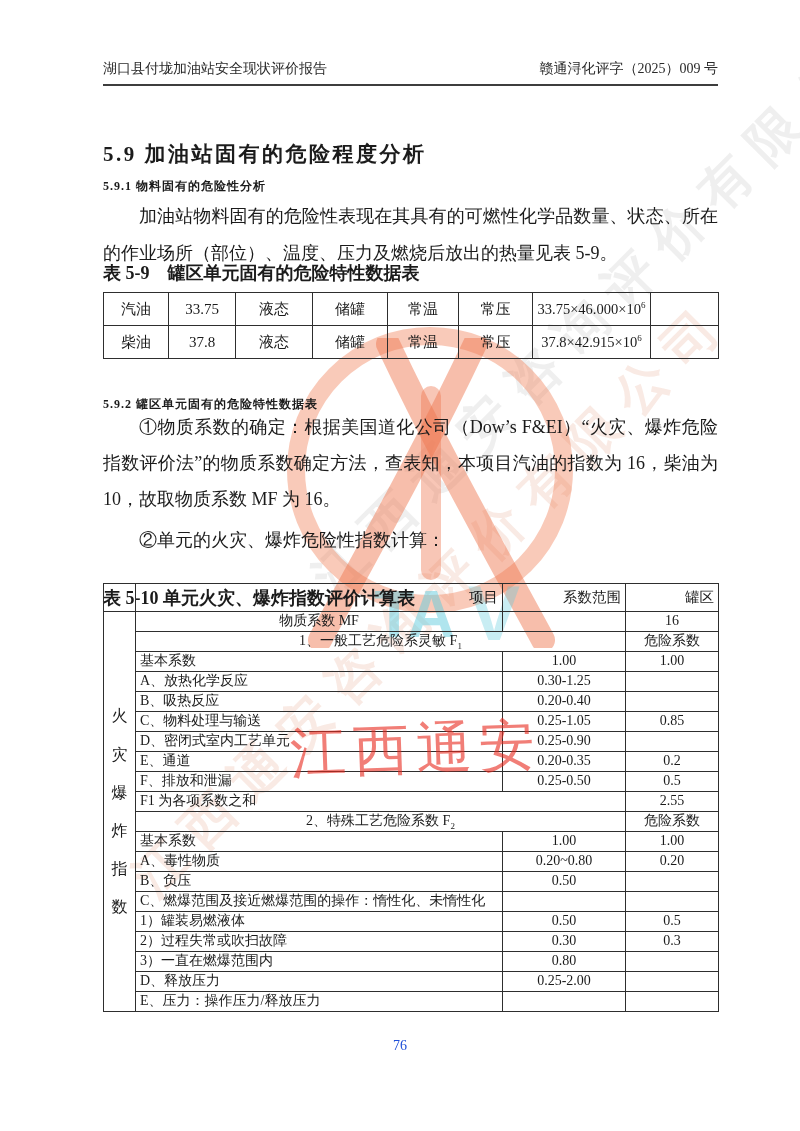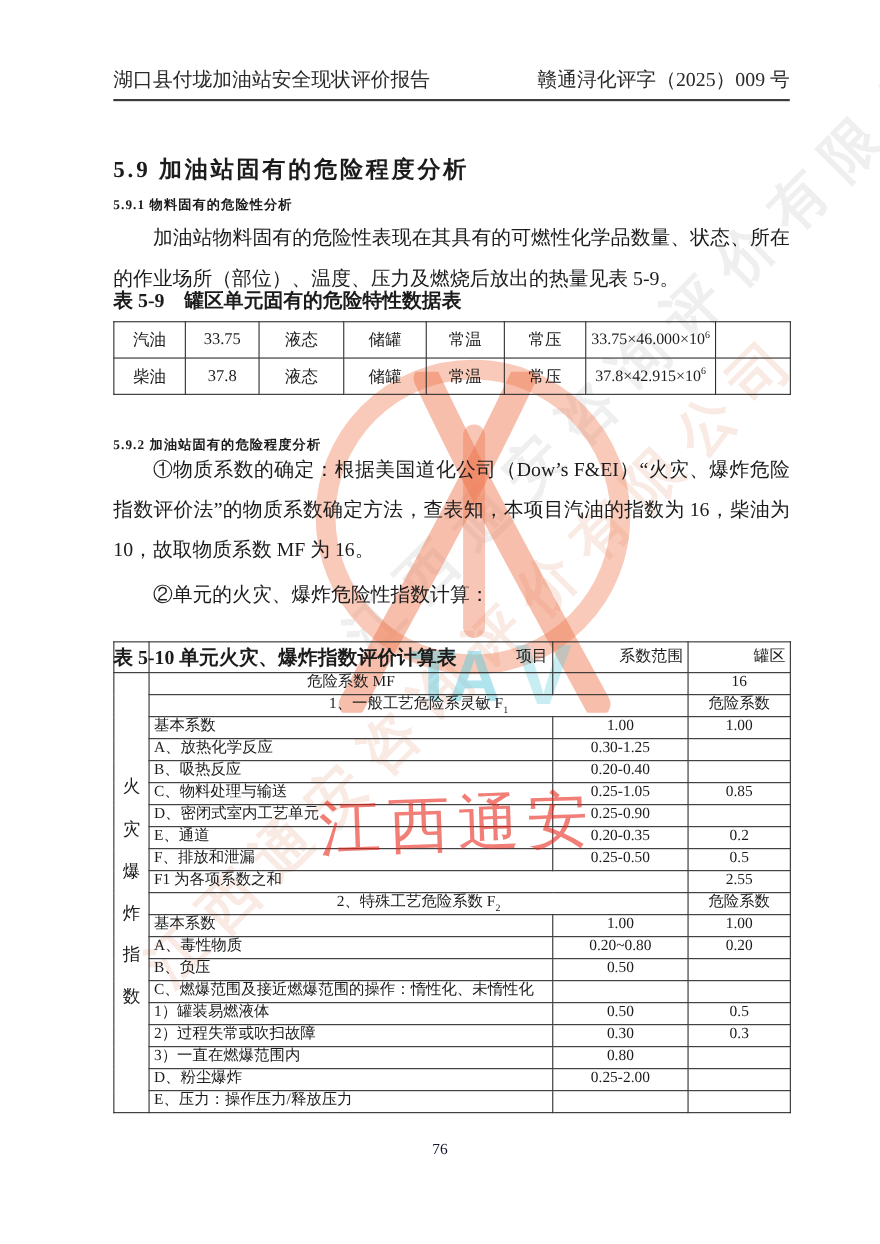--- a/index.html
+++ b/index.html
@@ -6,21 +6,21 @@
   html,body { background:#ffffff; }
   .page {
     position:relative; width:800px; height:1131px; background:#fff;
     font-family:"Liberation Serif","DejaVu Serif",serif; color:#1b1b1b;
     overflow:hidden;
   }
   .abs { position:absolute; left:103px; width:615px; }
 
   
   .hdr-bar { top:60px; display:flex; justify-content:space-between; align-items:flex-end;
-    padding-bottom:6px; border-bottom:2px solid #3d3d3d; font-size:18px; color:#2a2a2a; }
+    padding-bottom:6px; border-bottom:2px solid #3d3d3d; font-size:14px; color:#2a2a2a; }
 
   
   .p  { font-size:18px; line-height:26px; text-align:justify; }
   .indent { text-indent:2em; }
   .h-big  { font-size:21px; font-weight:bold; letter-spacing:2.5px; }
   .h-mid  { font-size:12px; font-weight:bold; letter-spacing:1px; }
   .caption { text-align:left; font-weight:bold; font-size:18px; }
 
   
   table.t { border-collapse:collapse; table-layout:fixed; width:615px; background:transparent; }
@@ -31,21 +31,21 @@
   #t2 tr.hrow td { height:28px; text-align:right; font-size:14.5px; }
   #t2 td.lab { text-align:left; }
   #t2 td.c { text-align:center; }
   #t2 td.side { padding:0; }
   .vlabel { display:flex; flex-direction:column; align-items:center; justify-content:center;
     gap:19px; height:100%; font-size:16px; }
   sup { font-size:9px; vertical-align:super; line-height:0; }
   sub { font-size:9px; vertical-align:sub; line-height:0; }
 
   .footer { position:absolute; top:1038px; left:0; width:100%; text-align:center;
-    font-size:14px; color:#0f172a; }
+    font-size:14px; color:#1d4ed8; }
 
   
   .wm { position:absolute; pointer-events:none; }
   .under { z-index:0; } .over { z-index:2; }
   .content-layer { position:absolute; inset:0; z-index:1; }
   #wm-ring { left:287px; top:327px; width:286px; height:286px;
     border:18px solid rgba(240,128,88,0.42); border-radius:50%; }
   #wm-ta { left:374px; top:576px; font-family:"Liberation Sans",sans-serif; font-weight:bold;
     font-size:66px; color:rgba(98,204,222,0.50); letter-spacing:-2px; }
   #wm-v { left:468px; top:568px; font-family:"Liberation Sans",sans-serif; font-weight:bold;
@@ -117,21 +117,21 @@
             <td>液态</td>
             <td>储罐</td>
             <td>常温</td>
             <td>常压</td>
             <td class="num">37.8×42.915×10<sup>6</sup></td>
             <td></td>
           </tr>
         </tbody>
     </table>
 
-    <div class="abs h-mid" style="top:396px;">5.9.2 加油站固有的危险程度分析</div>
+    <div class="abs h-mid" style="top:396px;">5.9.2 罐区单元固有的危险特性数据表</div>
 
     <div class="abs p indent" style="top:409px; line-height:36px;">①物质系数的确定：根据美国道化公司（Dow’s F&amp;EI）“火灾、爆炸危险指数评价法”的物质系数确定方法，查表知，本项目汽油的指数为 16，柴油为 10，故取物质系数 MF 为 16。</div>
 
     <div class="abs p indent" style="top:527px;">②单元的火灾、爆炸危险性指数计算：</div>
 
     <div class="abs caption" style="top:586px;">表 5-10 单元火灾、爆炸指数评价计算表</div>
 
     <table class="abs t" id="t2" style="top:583px;">
       <colgroup>
         <col style="width:32px">
@@ -150,21 +150,21 @@
             <td class="side" rowspan="20">
               <div class="vlabel">
                 <span>火</span>
                 <span>灾</span>
                 <span>爆</span>
                 <span>炸</span>
                 <span>指</span>
                 <span>数</span>
               </div>
             </td>
-            <td class="lab c">危险系数 MF</td>
+            <td class="lab c">物质系数 MF</td>
             <td class="c"></td>
             <td class="c">16</td>
           </tr>
           <tr>
             <td class="lab c" colspan="2">1、一般工艺危险系灵敏 F<sub>1</sub></td>
             <td class="c">危险系数</td>
           </tr>
           <tr>
             <td class="lab">基本系数</td>
             <td class="c">1.00</td>
@@ -237,21 +237,21 @@
             <td class="lab">2）过程失常或吹扫故障</td>
             <td class="c">0.30</td>
             <td class="c">0.3</td>
           </tr>
           <tr>
             <td class="lab">3）一直在燃爆范围内</td>
             <td class="c">0.80</td>
             <td class="c"></td>
           </tr>
           <tr>
-            <td class="lab">D、粉尘爆炸</td>
+            <td class="lab">D、释放压力</td>
             <td class="c">0.25-2.00</td>
             <td class="c"></td>
           </tr>
           <tr>
             <td class="lab">E、压力：操作压力/释放压力</td>
             <td class="c"></td>
             <td class="c"></td>
           </tr>
         </tbody>
     </table>

